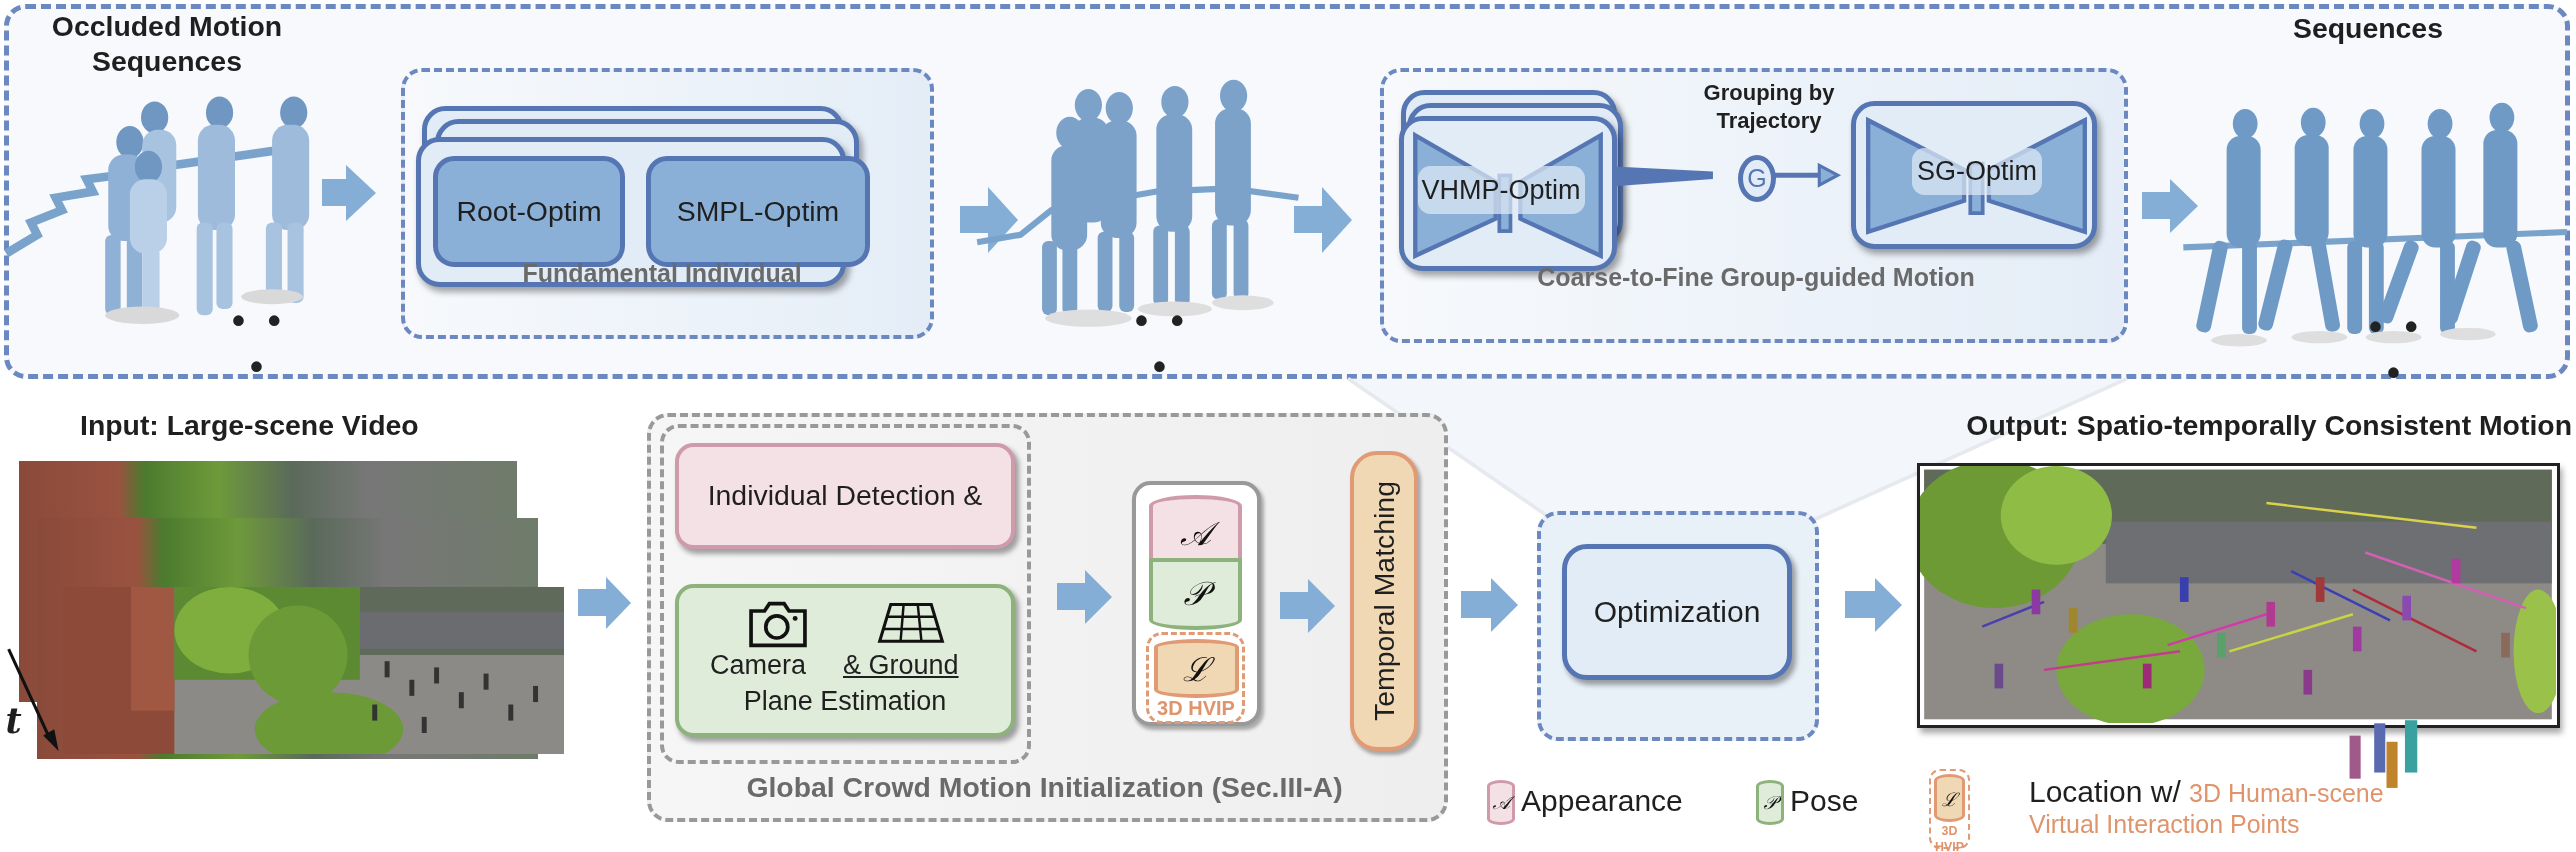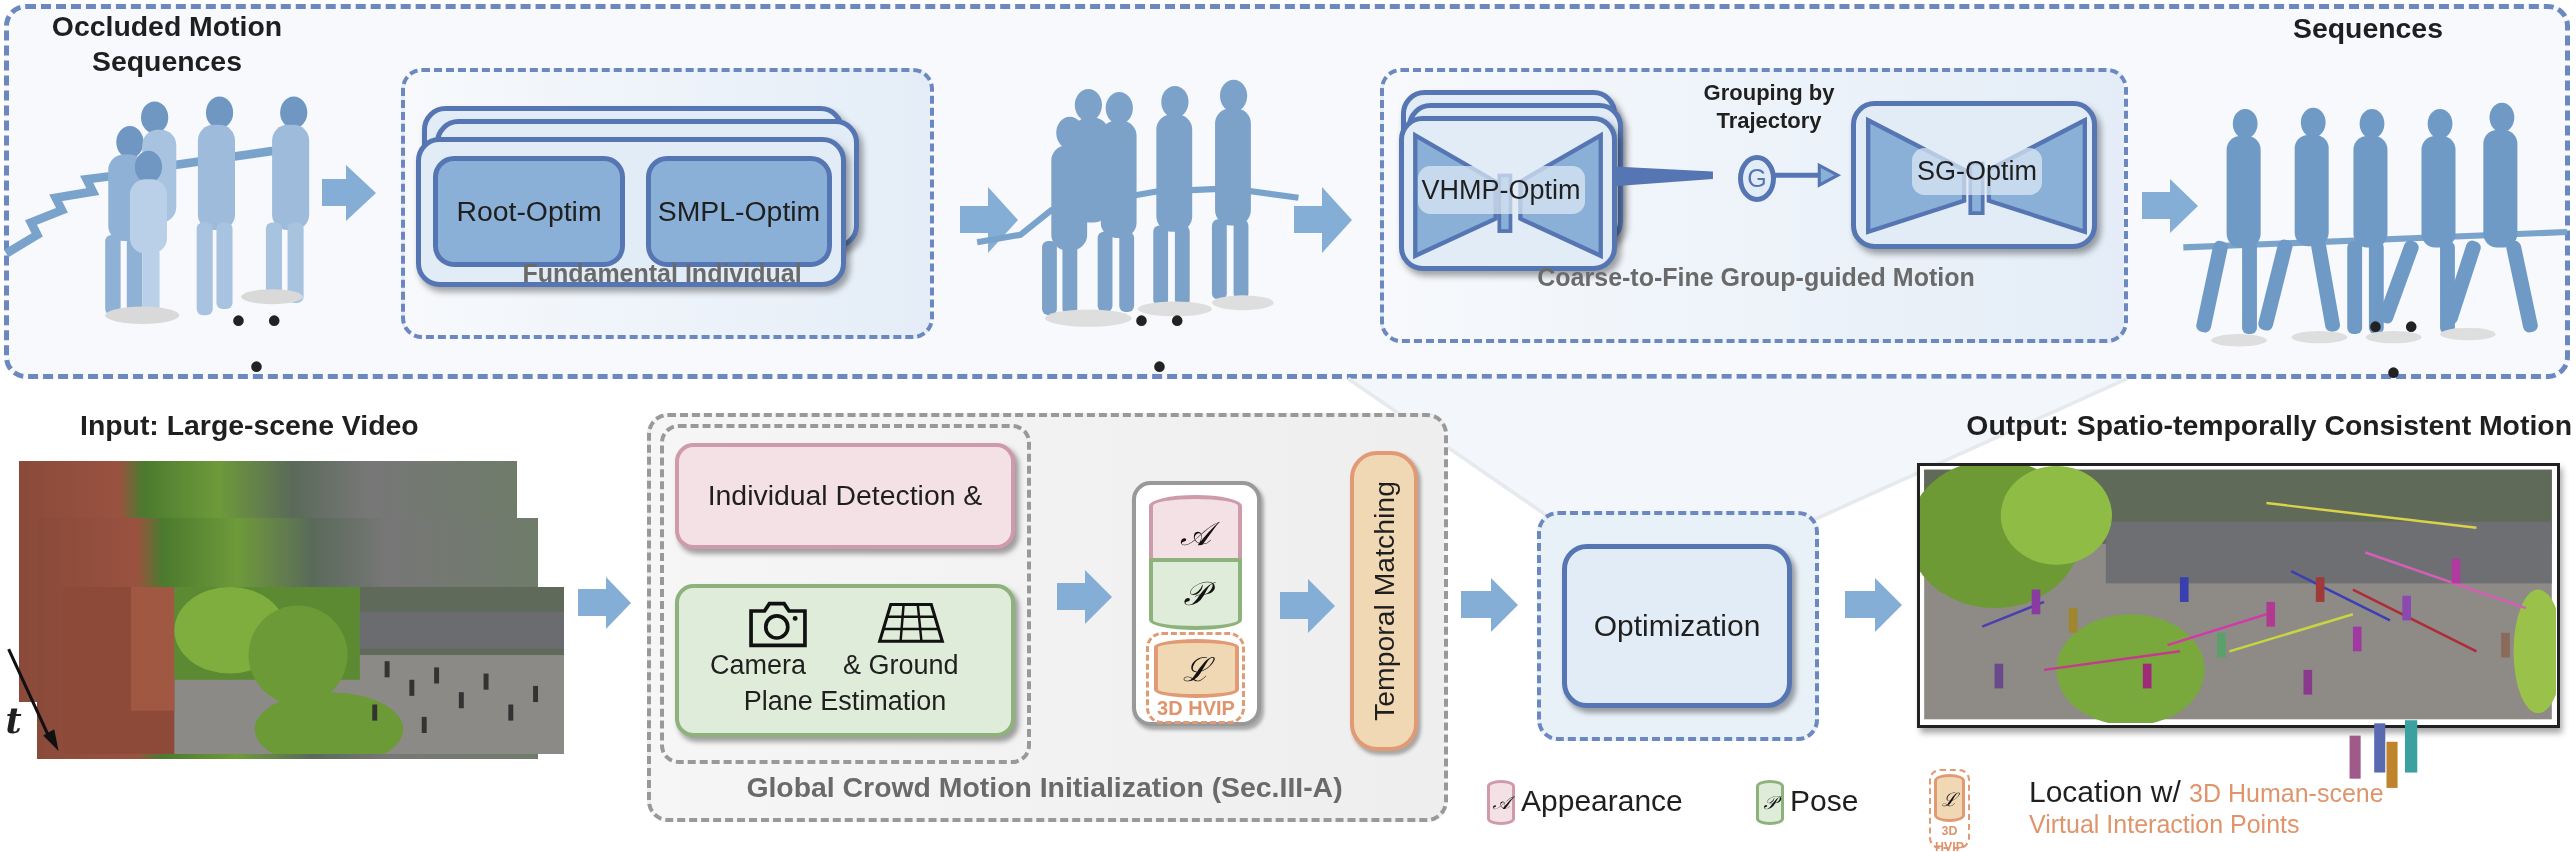--- a/index.html
+++ b/index.html
@@ -49,21 +49,21 @@
   .cyl { position:absolute; box-sizing:border-box; border-radius:50% / 14%; display:flex;
          align-items:center; justify-content:center; font-family:"DejaVu Serif", serif;
          font-style:italic; font-size:33px; color:#111; }
   .tm { position:absolute; left:1350px; top:451px; width:68px; height:300px; border:4.3px solid #e09a74;
         background:#f1d8b5; border-radius:27px; box-sizing:border-box; box-shadow:2.5px 3.7px 3.7px rgba(0,0,0,0.3); }
   .tm span { position:absolute; left:50%; top:50%; transform:translate(-50%,-50%) rotate(-90deg);
              white-space:nowrap; font-size:28.4px; color:#1f1f1f; }
 
   #opt-dash { left:1537px; top:511px; width:282px; height:230px; border:4.3px dashed #6b88c0;
               border-radius:21px; background:#e8f0f8; box-sizing:border-box; }
-  #opt-card { left:1562px; top:544px; width:230px; height:164px; border:5.6px solid #5676b3;
+  #opt-card { left:1562px; top:544px; width:230px; height:136px; border:5.6px solid #5676b3;
               border-radius:25px; background:#e1ecf6; box-sizing:border-box;
               box-shadow:3.1px 4.3px 5.6px rgba(0,0,0,0.35); display:flex; align-items:center;
               justify-content:center; font-size:30px; color:#1f1f1f; }
 
   .photo { position:absolute; overflow:hidden; box-sizing:border-box; }
   .legend-item { position:absolute; font-size:30px; color:#1f1f1f; }
   .hvip { color:#e0946c; }
 </style>
 </head>
 <body>
@@ -110,21 +110,21 @@
 <div class="arrow" style="left:322px;top:193px">
   <div class="shaft" style="left:0;top:-13.6px;width:25px;height:27px"></div>
   <div class="head" style="left:23.5px;top:-28.4px;border-width:28.4px 0 28.4px 30px"></div>
 </div>
 
 <div class="stage-box" style="left:401px;top:68px;width:533px;height:271px"></div>
 <div class="card" style="left:422px;top:106px;width:422px;height:130px"></div>
 <div class="card" style="left:435px;top:119px;width:424px;height:130px"></div>
 <div class="card" style="left:416px;top:137px;width:430px;height:150px"></div>
 <div class="chip" style="left:433px;top:156px;width:192px;height:111px">Root-Optim</div>
-<div class="chip" style="left:646px;top:156px;width:186px;height:111px">SMPL-Optim</div>
+<div class="chip" style="left:646px;top:156px;width:224px;height:111px">SMPL-Optim</div>
 <div class="txt caption" style="left:427px;top:258px;width:470px;">
   <div>Fundamental Individual</div>
 </div>
 
 <div class="arrow" style="left:960px;top:220px">
   <div class="shaft" style="left:0;top:-13.6px;width:31px;height:27px"></div>
   <div class="head" style="left:28.4px;top:-33px;border-width:33px 0 33px 30px"></div>
 </div>
 
 <svg class="figure" style="left:971px;top:74px" width="346" height="266" viewBox="0 0 560 430">
@@ -287,21 +287,21 @@
     <circle cx="78" cy="30" r="4" fill="#111"></circle>
   </svg>
   <svg style="position:absolute;left:198px;top:13.6px" width="68" height="43" viewBox="0 0 110 70">
     <polygon points="22,4 88,4 106,64 4,64" fill="none" stroke="#111" stroke-width="5"></polygon>
     <line x1="43" y1="4" x2="38" y2="64" stroke="#111" stroke-width="4"></line>
     <line x1="66" y1="4" x2="72" y2="64" stroke="#111" stroke-width="4"></line>
     <line x1="16" y1="24" x2="94" y2="24" stroke="#111" stroke-width="4"></line>
     <line x1="10" y1="44" x2="100" y2="44" stroke="#111" stroke-width="4"></line>
   </svg>
   <div style="position:absolute;left:31px;top:62px;font-size:27px;">Camera</div>
-  <div style="position:absolute;left:164px;top:62px;font-size:27px;">&amp; Ground</div>
+  <div style="position:absolute;left:164px;top:62px;font-size:27px;text-decoration:underline;">&amp; Ground</div>
   <div style="position:absolute;left:0;width:100%;top:98px;text-align:center;font-size:27px;">Plane Estimation</div>
 </div>
 <div class="txt caption" style="left:655px;top:770px;width:779px;font-size:28.4px;">Global Crowd Motion Initialization (Sec.III-A)</div>
 
 <div class="arrow" style="left:1057px;top:597px">
   <div class="shaft" style="left:0;top:-13.6px;width:31px;height:27px"></div>
   <div class="head" style="left:28.4px;top:-27px;border-width:27px 0 27px 27px"></div>
 </div>
 
 <div class="stackbox" style="left:1132px;top:481px;width:129px;height:245px"></div>

